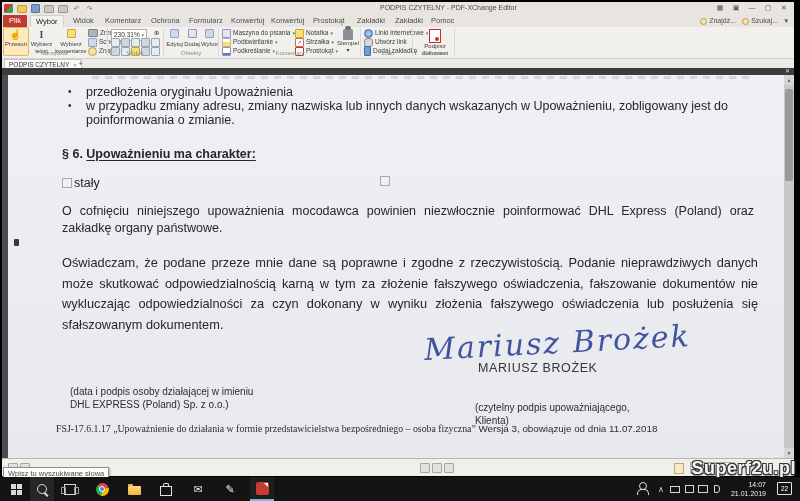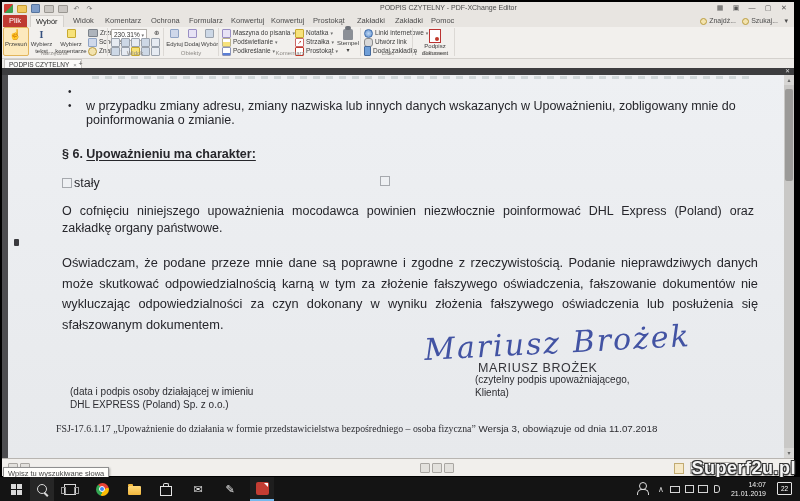--- a/index.html
+++ b/index.html
@@ -311,24 +311,24 @@
 
     <div id="strip">
       <span class="x">✕</span>
     </div>
 
     <div id="docarea">
       <div id="page">
         <div class="cutline"></div>
 
         <div class="bul" style="left:78px;top:10px;width:680px">
-          <span class="dot">•</span>
+          <span class="dot">•</span><span>przedłożenia oryginału Upoważnienia</span>
         </div>
         <div class="bul" style="left:78px;top:24px;width:672px">
-          <span class="dot">•</span><span>w przypadku zmiany adresu, zmiany nazwiska lub innych danych wskazanych w Upoważnieniu, zobligowany mnie do poinformowania o zmianie.</span>
+          <span class="dot">•</span><span>w przypadku zmiany adresu, zmiany nazwiska lub innych danych wskazanych w Upoważnieniu, zobligowany jest do poinformowania o zmianie.</span>
         </div>
 
         <div class="sechead" style="left:54px;top:72px">
           <span>§ 6.</span> <u>Upoważnieniu ma charakter:</u>
         </div>
 
         <div class="cbox" style="left:54px;top:103px"></div>
         <div class="bul" style="left:66px;top:101px">stały</div>
         <div class="cbox" style="left:372px;top:101px"></div>
 
@@ -337,21 +337,21 @@
         <div class="pagemark"></div>
 
         <div class="para2" style="left:54px;top:178px;width:696px">Oświadczam, że podane przeze mnie dane są poprawne i zgodne z rzeczywistością. Podanie nieprawdziwych danych może skutkować odpowiedzialnością karną w tym za złożenie fałszywego oświadczenia, fałszowanie dokumentów nie wykluczając odpowiedzialności za czyn dokonany w wyniku złożenia fałszywego oświadczenia lub posłużenia się sfałszowanym dokumentem.</div>
 
         <div class="sig" style="left:416px;top:250px">Mariusz Brożek</div>
         <div class="signame" style="left:470px;top:286px">MARIUSZ BROŻEK</div>
 
         <div class="cap" style="left:62px;top:310px">
           <span>(data i podpis osoby działającej w imieniu</span><br><span>DHL EXPRESS (Poland) Sp. z o.o.)</span>
         </div>
-        <div class="cap" style="left:467px;top:298px">
+        <div class="cap" style="left:467px;top:326px">
           <span>(czytelny podpis upoważniającego,</span><br><span>Klienta)</span>
         </div>
 
         <div class="footer" style="left:48px;top:348px">
           <span class="serif">FSJ-17.6.1.17 „Upoważnienie do działania w formie przedstawicielstwa bezpośredniego – osoba fizyczna”</span> <span>Wersja 3, obowiązuje od dnia 11.07.2018</span>
         </div>
       </div>
 
       <div id="vscroll">
         <div class="varrow" style="top:0">▴</div>

